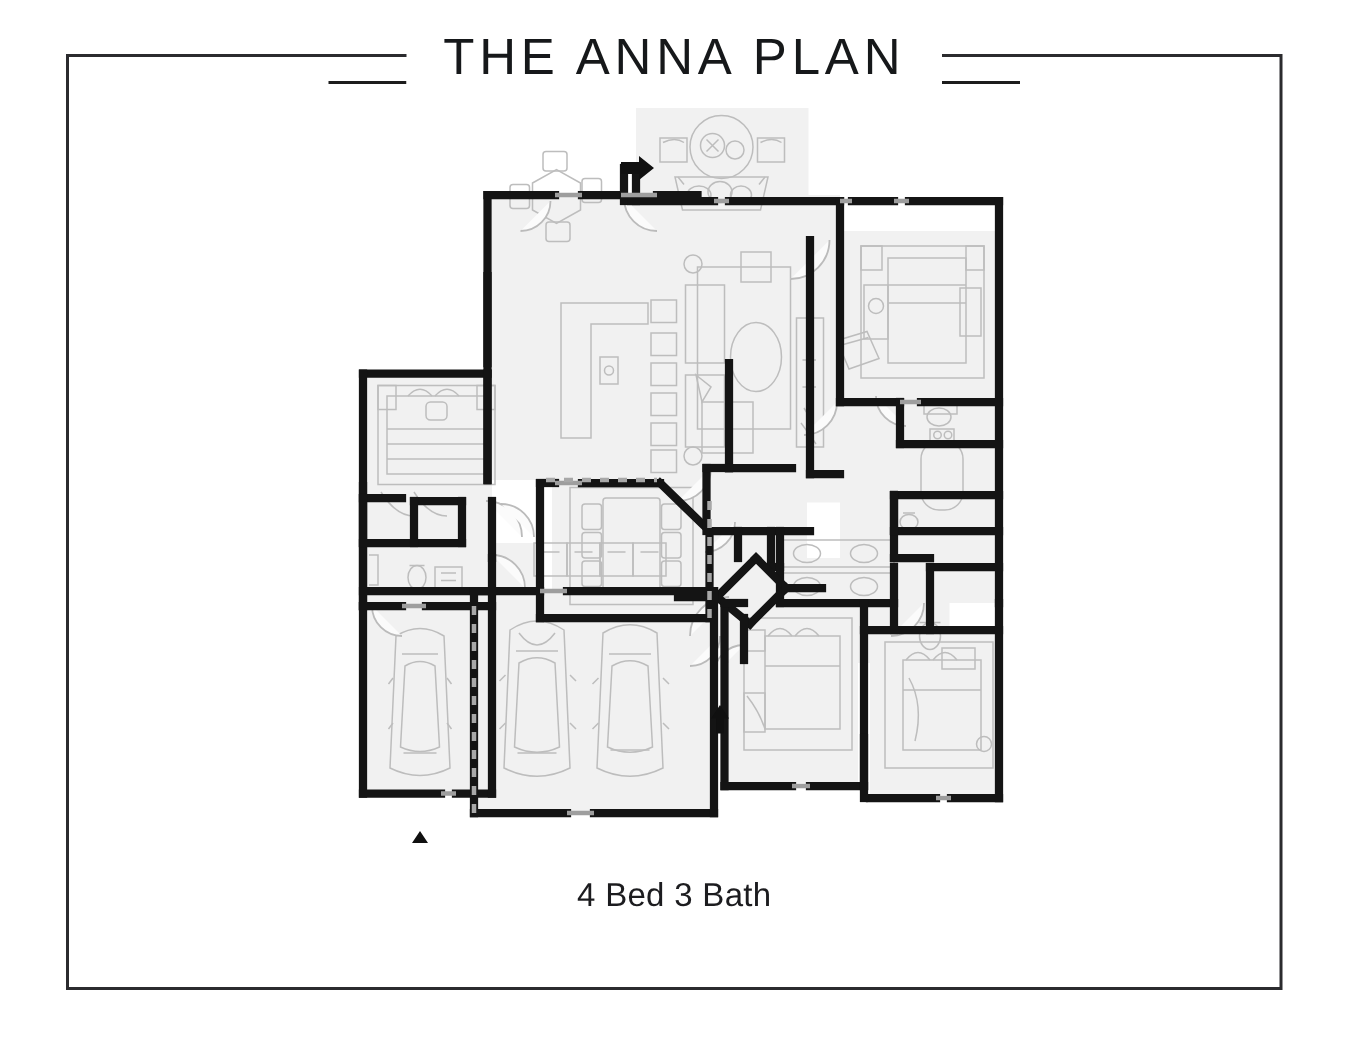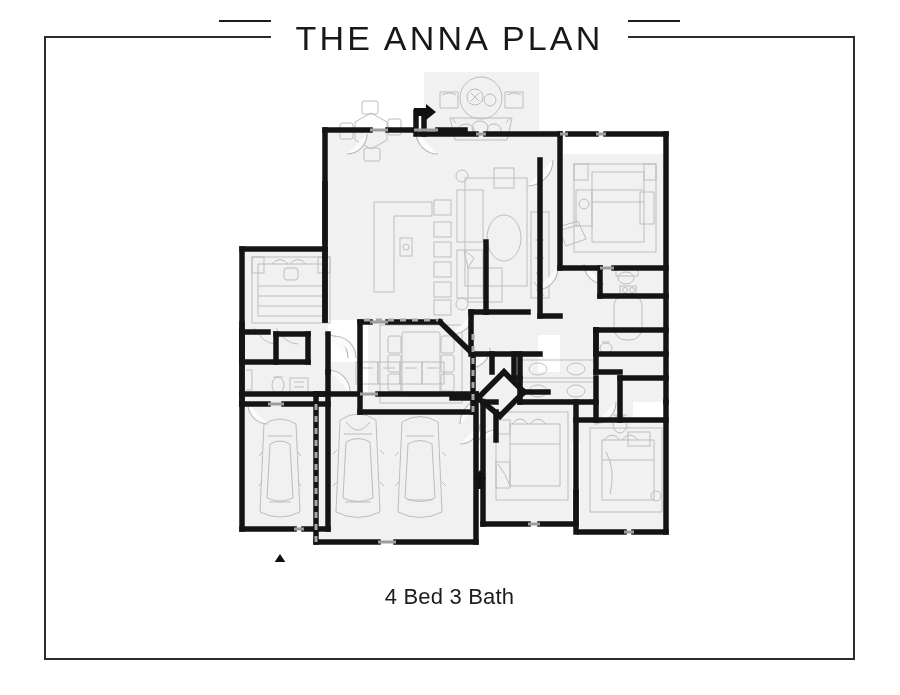--- a/index.html
+++ b/index.html
@@ -33,21 +33,21 @@
     background: transparent;
   }
   
   #title-band {
     position: absolute;
     left: 44px;
     top: 20px;
     width: 811px;
     height: 36px;
     display: flex;
-    align-items: flex-start;
+    align-items: flex-end;
     justify-content: center;
     gap: 0px;
   }
   .title-rule {
     height: 2px;
     background: #1c1c1c;
     width: 52px;
     flex: 0 0 auto;
   }
   #title-text {

